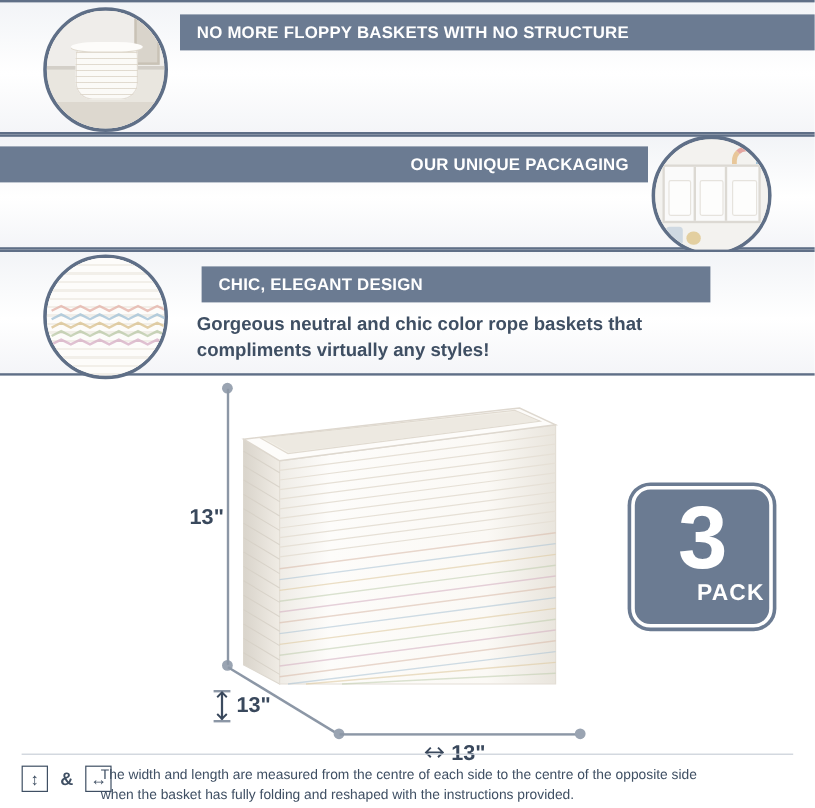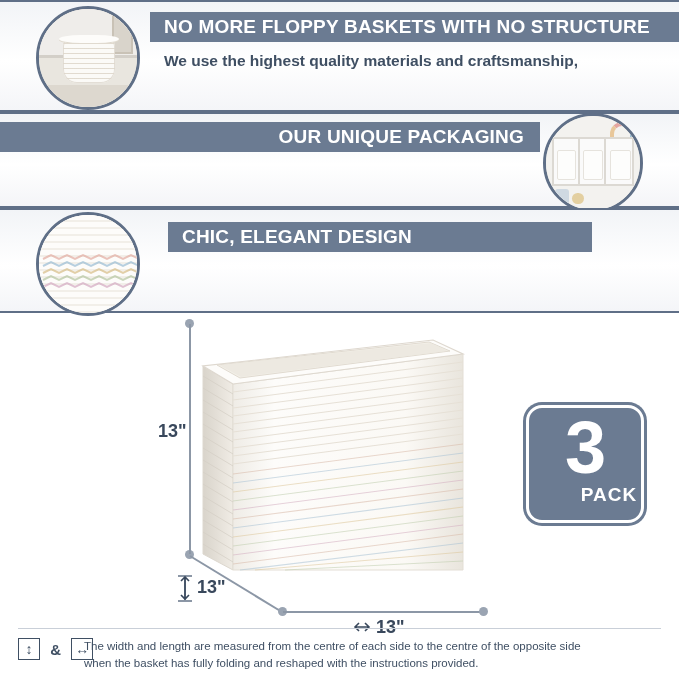--- a/index.html
+++ b/index.html
@@ -28,21 +28,21 @@
     border-top: 2px solid #5f6f87;
     border-bottom: 2px solid #5f6f87;
   }
   .band-title-bar {
     position: absolute;
     background: #6b7b92;
     height: 30px;
   }
   .band-title {
     color: #ffffff;
-    font-size: 19px;
+    font-size: 14px;
     font-weight: bold;
     letter-spacing: 0.2px;
     line-height: 30px;
     white-space: nowrap;
   }
   .band-body {
     position: absolute;
     font-size: 15.5px;
     font-weight: bold;
     color: #3f4f63;
@@ -137,21 +137,20 @@
 </style>
 </head>
 <body>
 
 <div class="feature" style="top:0;height:112px;">
   <div class="band" style="top:0;height:112px;"></div>
   <div class="band-title-bar" style="left:150px;top:12px;width:529px;padding-left:14px;">
     <span class="band-title">NO MORE FLOPPY BASKETS WITH NO STRUCTURE</span>
   </div>
   <div class="band-body" style="left:164px;top:50px;width:500px;">
-    <div>We use the highest quality materials and craftsmanship,</div>
   </div>
   <div class="circle-photo photo1" style="left:36px;top:6px;width:104px;height:104px;">
     <div class="inner">
       <div class="bg"></div>
       <div class="wall"></div>
       <div class="frame"></div>
       <div class="shelfline"></div>
       <div class="floor"></div>
       <div class="basket"></div>
       <div class="lip"></div>
@@ -176,20 +175,24 @@
       <div class="toy"></div>
       <div class="toy2"></div>
     </div>
   </div>
 </div>
 
 <div class="feature" style="top:208px;height:105px;">
   <div class="band" style="top:0;height:105px;"></div>
   <div class="band-title-bar" style="left:168px;top:14px;width:424px;padding-left:14px;">
     <span class="band-title">CHIC, ELEGANT DESIGN</span>
+  </div>
+  <div class="band-body" style="left:164px;top:52px;width:500px;">
+    <div>Gorgeous neutral and chic color rope baskets that</div>
+    <div>compliments virtually any styles!</div>
   </div>
   <div class="circle-photo photo3" style="left:36px;top:4px;width:104px;height:104px;">
     <div class="inner">
       <div class="bg"></div>
       <div class="stripes"></div>
       <svg width="104" height="104" viewBox="0 0 104 104" style="position:absolute;left:0;top:0;">
         <g stroke-width="2" fill="none" opacity="0.75">
           <polyline points="4,44 12,40 20,44 28,40 36,44 44,40 52,44 60,40 68,44 76,40 84,44 92,40 100,44" stroke="#e3b0a6"></polyline>
           <polyline points="4,51 12,47 20,51 28,47 36,51 44,47 52,51 60,47 68,51 76,47 84,51 92,47 100,51" stroke="#9fc0d6"></polyline>
           <polyline points="4,58 12,54 20,58 28,54 36,58 44,54 52,58 60,54 68,58 76,54 84,58 92,54 100,58" stroke="#d9c08c"></polyline>

